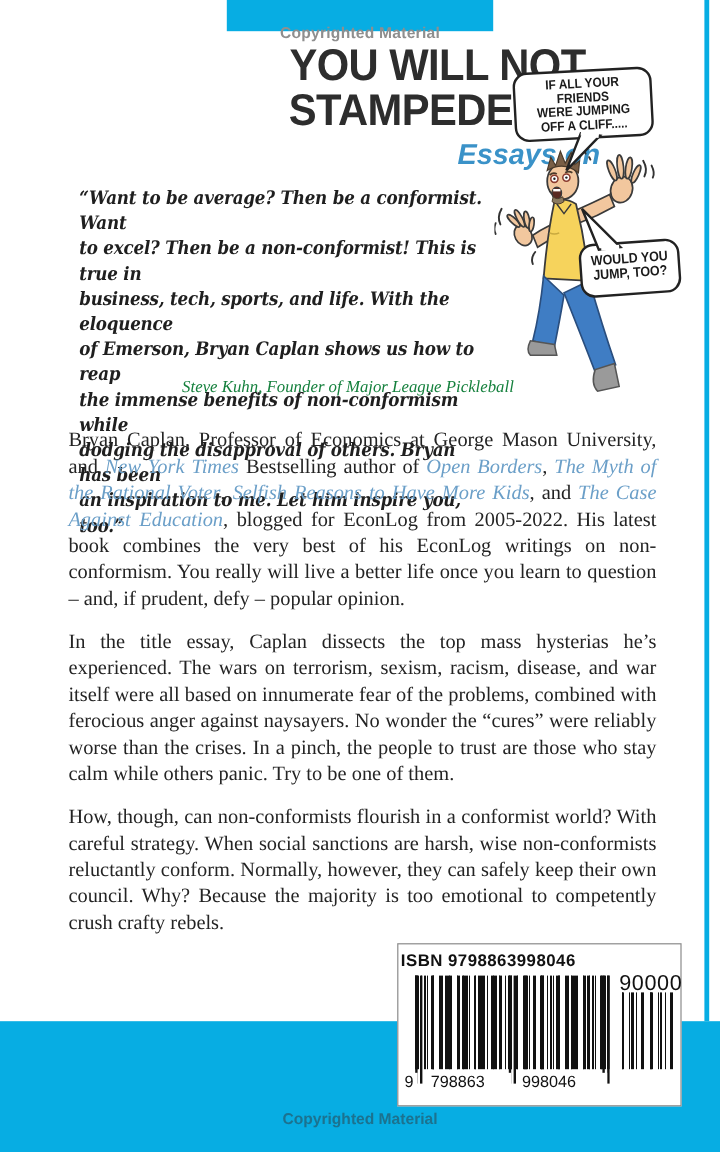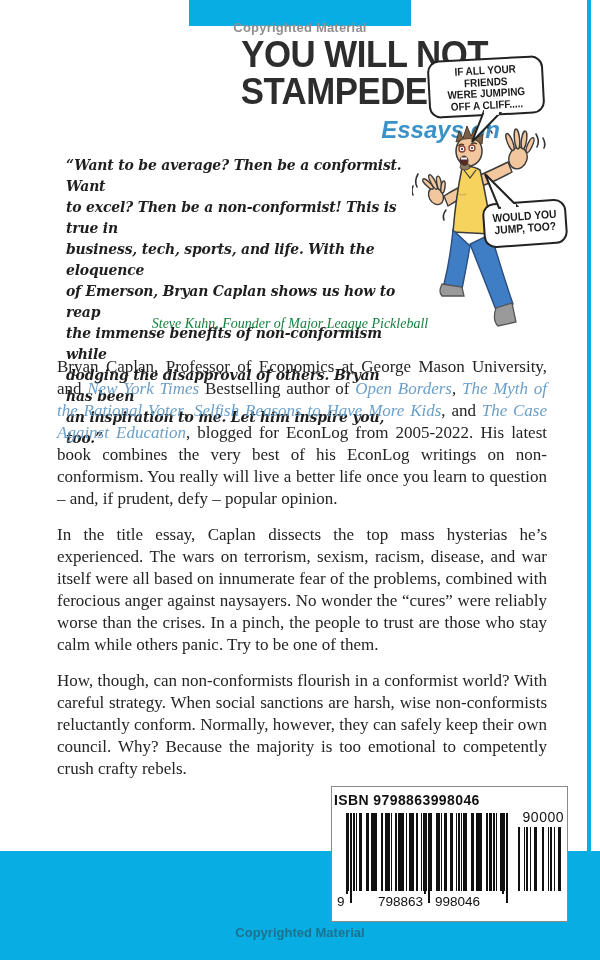--- a/index.html
+++ b/index.html
@@ -55,24 +55,24 @@
   .bars-main{position:absolute;left:0;top:0;width:162px;height:78px;
     background-image:
       repeating-linear-gradient(90deg,#111 0 2px,transparent 2px 7px),
       repeating-linear-gradient(90deg,#111 0 1px,transparent 1px 5px),
       repeating-linear-gradient(90deg,#111 0 3px,transparent 3px 13px);}
   .guard{position:absolute;top:0;width:2px;height:90px;background:#111;}
   .digits-row{position:absolute;top:78px;left:0;width:162px;height:20px;}
   .digit{position:absolute;font-size:13.5px;color:#111;background:#fff;padding:0 3px;
     font-family:"Liberation Sans",sans-serif;top:3px;}
   .d0{left:-12px;}
-  .d1{left:10px;width:64px;text-align:right;}
+  .d1{left:10px;width:64px;text-align:left;}
   .d2{left:86px;width:68px;text-align:left;}
-  .addon-label{position:absolute;left:184px;top:22px;width:48px;text-align:right;
-    font-size:14px;color:#111;letter-spacing:.5px;}
+  .addon-label{position:absolute;left:184px;top:22px;width:48px;text-align:left;
+    font-size:18px;color:#111;letter-spacing:.5px;}
   .bars-addon{position:absolute;left:186px;top:40px;width:46px;height:64px;
     background-image:
       repeating-linear-gradient(90deg,#111 0 2px,transparent 2px 8px),
       repeating-linear-gradient(90deg,#111 0 1px,transparent 1px 6px);}
 </style>
 </head>
 <body>
 
 <div class="abs top-bar"></div>
 <div class="abs right-edge"></div>

